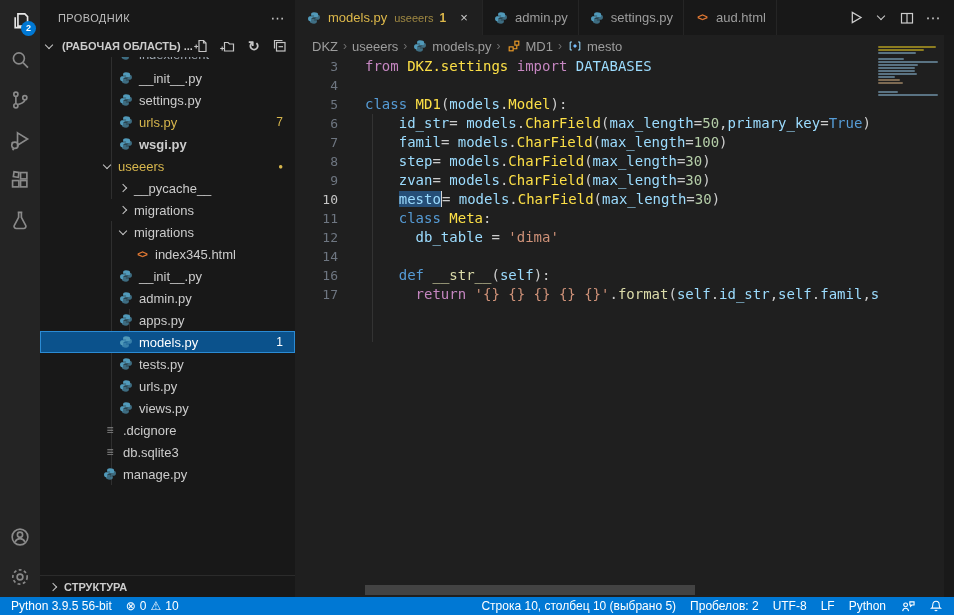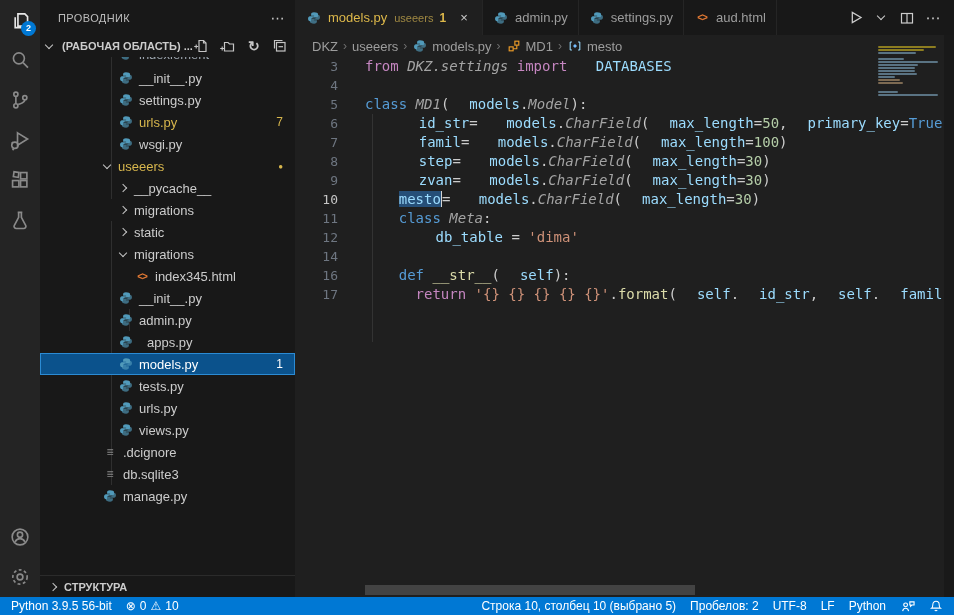--- a/index.html
+++ b/index.html
@@ -87,22 +87,22 @@
 
   #codearea { position:relative; height:540px; overflow:hidden; }
   .cl { position:relative; height:19px; line-height:19px;
     font-family:"DejaVu Sans Mono", monospace; font-size:14px; white-space:pre; }
   .cl .num { display:inline-block; width:42px; text-align:right; color:#6e7681;
     font-size:13px; vertical-align:top; }
   .cl .num.cur { color:#c6c6c6; }
   .cl .txt { display:inline-block; margin-left:27px; }
   .tk-k  { color:#c586c0; }
   .tk-kb { color:#569cd6; }
-  .tk-ty { color:#a3a3a3;font-style:italic; }
-  .tk-v  { color:#9cdcfe;margin-left:20px; }
+  .tk-ty { color:#fde047; }
+  .tk-v  { color:#9cdcfe; }
   .tk-n  { color:#b5cea8; }
   .tk-s  { color:#ce9178; }
   .tk-fn { color:#dcdcaa; }
   .tk-p  { color:#cccccc; }
   .tk-sel { color:#9cdcfe; background:#264f78; border-right:1.5px solid #d4d4d4; }
   #indent-guide { position:absolute; left:76px; top:57px; width:1px; height:228px;
     background:rgba(255,255,255,.09); }
 
   #minimap { position:absolute; top:46px; right:10px; width:66px; height:520px;
     cursor:pointer; }
@@ -255,21 +255,21 @@
         <div class="row warn" style="padding-left: 78px;">
           <span class="ficon">
             <svg width="14" height="14" viewBox="0 0 16 16">
               <path fill="#519aba" d="M7.9 1.5c-1.9 0-3.2.8-3.2 2.1v1.9h3.4v.6H3.4C2 6.1 1.2 7.3 1.2 8.9s.8 2.9 2.2 2.9h1.2v-1.7c0-1.4 1.2-2.6 2.6-2.6h3.4c1.1 0 2-.9 2-2V3.6c0-1.3-1.7-2.1-4.7-2.1z"></path>
               <path fill="#519aba" opacity=".65" d="M8.1 14.5c1.9 0 3.2-.8 3.2-2.1v-1.9H7.9V9.9h4.7c1.4 0 2.2-1.2 2.2-2.8s-.8-2.9-2.2-2.9h-1.2v1.7c0 1.4-1.2 2.6-2.6 2.6H5.4c-1.1 0-2 .9-2 2v1.9c0 1.3 1.7 2.1 4.7 2.1z"></path>
             </svg>
           </span>
           <span class="tlabel">urls.py</span>
           <span class="badge">7</span>
         </div>
-        <div class="row" style="padding-left: 78px;">
+        <div class="row" style="padding-left: 78px; font-weight: bold;">
           <span class="ficon">
             <svg width="14" height="14" viewBox="0 0 16 16">
               <path fill="#519aba" d="M7.9 1.5c-1.9 0-3.2.8-3.2 2.1v1.9h3.4v.6H3.4C2 6.1 1.2 7.3 1.2 8.9s.8 2.9 2.2 2.9h1.2v-1.7c0-1.4 1.2-2.6 2.6-2.6h3.4c1.1 0 2-.9 2-2V3.6c0-1.3-1.7-2.1-4.7-2.1z"></path>
               <path fill="#519aba" opacity=".65" d="M8.1 14.5c1.9 0 3.2-.8 3.2-2.1v-1.9H7.9V9.9h4.7c1.4 0 2.2-1.2 2.2-2.8s-.8-2.9-2.2-2.9h-1.2v1.7c0 1.4-1.2 2.6-2.6 2.6H5.4c-1.1 0-2 .9-2 2v1.9c0 1.3 1.7 2.1 4.7 2.1z"></path>
             </svg>
           </span>
           <span class="tlabel">wsgi.py</span>
         </div>
         <div class="row warn" style="padding-left: 62px;">
           <span class="cv d"></span>
@@ -278,24 +278,20 @@
         </div>
         <div class="row" style="padding-left: 78px;">
           <span class="cv r"></span>
           <span class="tlabel">__pycache__</span>
         </div>
         <div class="row" style="padding-left: 78px;">
           <span class="cv r"></span>
           <span class="tlabel">migrations</span>
         </div>
         <div class="row" style="padding-left: 78px;">
-          <span class="cv r"></span>
-          <span class="tlabel">static</span>
-        </div>
-        <div class="row" style="padding-left: 78px;">
           <span class="cv d"></span>
           <span class="tlabel">migrations</span>
         </div>
         <div class="row" style="padding-left: 94px;">
           <span class="ficon">
             <span style="color:#e37933;font-size:10px;font-weight:bold;letter-spacing:-1px;">&lt;&gt;</span>
           </span>
           <span class="tlabel">index345.html</span>
         </div>
         <div class="row" style="padding-left: 78px;">
@@ -309,21 +305,21 @@
         </div>
         <div class="row" style="padding-left: 78px;">
           <span class="ficon">
             <svg width="14" height="14" viewBox="0 0 16 16">
               <path fill="#519aba" d="M7.9 1.5c-1.9 0-3.2.8-3.2 2.1v1.9h3.4v.6H3.4C2 6.1 1.2 7.3 1.2 8.9s.8 2.9 2.2 2.9h1.2v-1.7c0-1.4 1.2-2.6 2.6-2.6h3.4c1.1 0 2-.9 2-2V3.6c0-1.3-1.7-2.1-4.7-2.1z"></path>
               <path fill="#519aba" opacity=".65" d="M8.1 14.5c1.9 0 3.2-.8 3.2-2.1v-1.9H7.9V9.9h4.7c1.4 0 2.2-1.2 2.2-2.8s-.8-2.9-2.2-2.9h-1.2v1.7c0 1.4-1.2 2.6-2.6 2.6H5.4c-1.1 0-2 .9-2 2v1.9c0 1.3 1.7 2.1 4.7 2.1z"></path>
             </svg>
           </span>
           <span class="tlabel">admin.py</span>
         </div>
-        <div class="row" style="padding-left: 78px; gap: 8px;">
+        <div class="row" style="padding-left: 78px;">
           <span class="ficon">
             <svg width="14" height="14" viewBox="0 0 16 16">
               <path fill="#519aba" d="M7.9 1.5c-1.9 0-3.2.8-3.2 2.1v1.9h3.4v.6H3.4C2 6.1 1.2 7.3 1.2 8.9s.8 2.9 2.2 2.9h1.2v-1.7c0-1.4 1.2-2.6 2.6-2.6h3.4c1.1 0 2-.9 2-2V3.6c0-1.3-1.7-2.1-4.7-2.1z"></path>
               <path fill="#519aba" opacity=".65" d="M8.1 14.5c1.9 0 3.2-.8 3.2-2.1v-1.9H7.9V9.9h4.7c1.4 0 2.2-1.2 2.2-2.8s-.8-2.9-2.2-2.9h-1.2v1.7c0 1.4-1.2 2.6-2.6 2.6H5.4c-1.1 0-2 .9-2 2v1.9c0 1.3 1.7 2.1 4.7 2.1z"></path>
             </svg>
           </span>
           <span class="tlabel">apps.py</span>
         </div>
         <div class="row selected" style="padding-left: 78px;">
           <span class="ficon">

